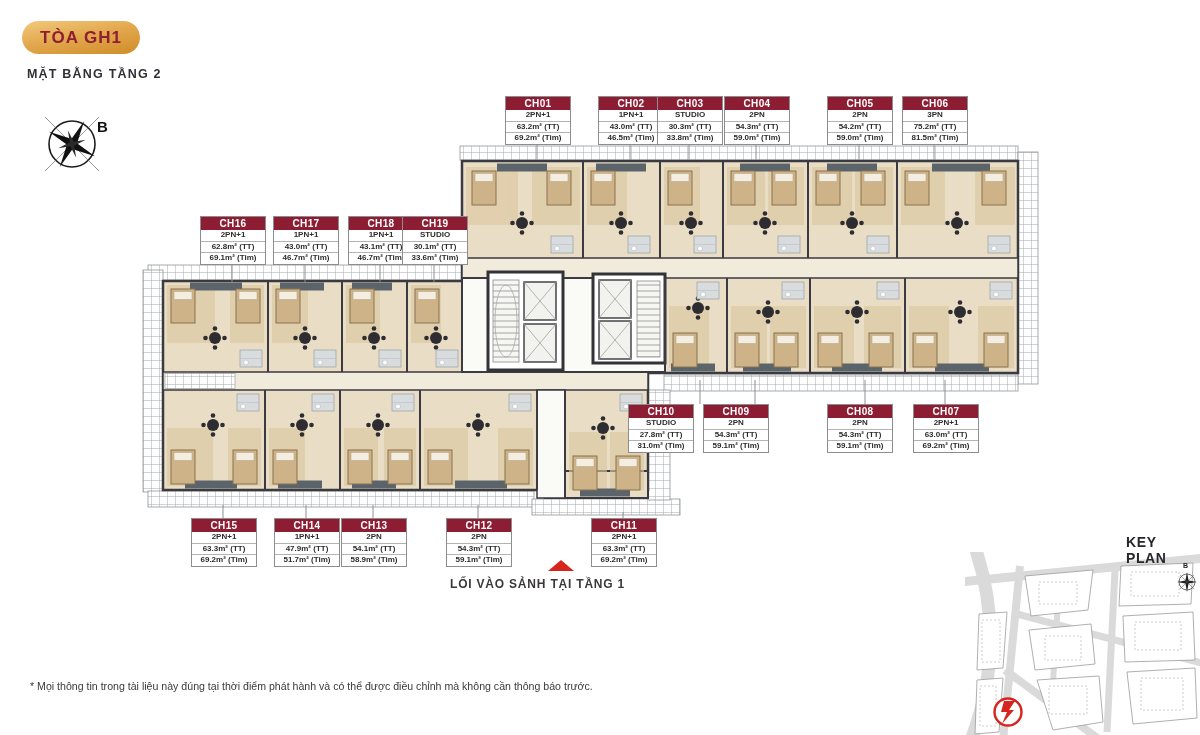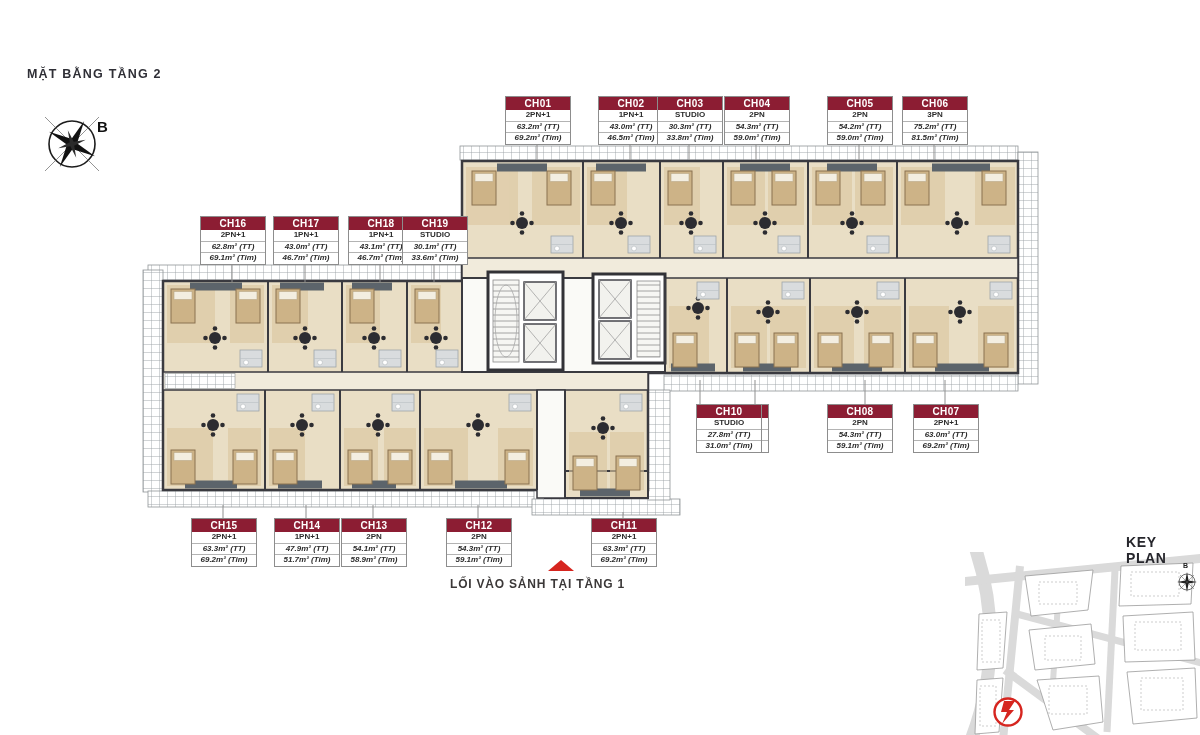--- a/index.html
+++ b/index.html
@@ -13,21 +13,21 @@
          display:flex;align-items:center;justify-content:center;}
   .subtitle{position:absolute;left:27px;top:67px;z-index:4;color:#2f2f36;font-weight:bold;
          font-size:12.5px;letter-spacing:1.2px;}
   .compass{position:absolute;left:36px;top:108px;z-index:4;}
   .compass-b{position:absolute;left:97px;top:118px;z-index:5;font-weight:bold;font-size:15px;color:#111;}
   
   .ulabel{position:absolute;width:64px;background:#fff;border:1px solid #8d8d8d;z-index:3;
           text-align:center;color:#222;}
   .uhead{background:#8c1d33;color:#fff;font-weight:bold;font-size:10px;line-height:13px;letter-spacing:.4px;}
   .urow{font-size:8px;line-height:10.5px;font-weight:bold;color:#2c2c2c;}
-  .urow+.urow{border-top:1px solid #b3b3b3;font-style:italic;}
+  .urow+.urow{border-top:1px solid #b3b3b3;}
   .urow:first-of-type{border-top:none;}
   
   .ent-arrow{position:absolute;left:548px;top:560px;width:0;height:0;z-index:4;
       border-left:13px solid transparent;border-right:13px solid transparent;border-bottom:11px solid #d6251f;}
   .ent-text{position:absolute;left:450px;top:577px;width:222px;z-index:4;
       font-weight:bold;font-size:12px;letter-spacing:.8px;color:#3b3838;}
   
   .keyplan-title{position:absolute;left:1126px;top:534px;z-index:4;font-weight:800;font-size:14px;
       letter-spacing:.6px;color:#26262c;}
   .keyplan{position:absolute;left:965px;top:552px;z-index:2;}
@@ -243,20 +243,21 @@
     </g>
 
     <g stroke="#8f8f8f" stroke-width="1">
       <path d="M537 140V160M630 140V160M689 140V160M756 140V160M859 140V160M934 140V160"></path>
       <path d="M232 262V282M305 262V282M380 262V282M434 262V282"></path>
       <path d="M700 380V404M755 380V404M865 380V404M945 380V404"></path>
       <path d="M223 505V518M306 505V518M373 505V518M478 505V518M623 512V518"></path>
     </g>
   </svg>
 
+  <div class="badge">TÒA GH1</div>
   <div class="subtitle">MẶT BẰNG TẦNG 2</div>
 
   <svg class="compass" width="72" height="72" viewBox="-36 -36 72 72">
     <circle r="23" fill="none" stroke="#1c1c1c" stroke-width="1.6"></circle>
     <g stroke="#666" stroke-width="0.7">
       <path d="M-27 -27L27 27M27 -27L-27 27"></path>
     </g>
     <g transform="rotate(28)">
       <path d="M0,-26 L4,-4 L0,26 L-4,4 Z" fill="#111"></path>
       <path d="M-26,0 L-4,-4 L26,0 L4,4 Z" fill="#111"></path>
@@ -316,21 +317,21 @@
     <div class="urow">2PN</div>
     <div class="urow">54.3m² (TT)</div>
     <div class="urow">59.1m² (Tim)</div>
   </div>
   <div class="ulabel" style="left:703px;top:404px">
     <div class="uhead">CH09</div>
     <div class="urow">2PN</div>
     <div class="urow">54.3m² (TT)</div>
     <div class="urow">59.1m² (Tim)</div>
   </div>
-  <div class="ulabel" style="left:696px;top:404px">
+  <div class="ulabel" style="left:628px;top:404px">
     <div class="uhead">CH10</div>
     <div class="urow">STUDIO</div>
     <div class="urow">27.8m² (TT)</div>
     <div class="urow">31.0m² (Tim)</div>
   </div>
 
   <div class="ulabel" style="left:591px;top:518px">
     <div class="uhead">CH11</div>
     <div class="urow">2PN+1</div>
     <div class="urow">63.3m² (TT)</div>
@@ -427,15 +428,16 @@
     </g>
     <g transform="translate(222,30)">
       <circle r="8" fill="none" stroke="#333" stroke-width="0.7"></circle>
       <path d="M0,-10 L1.6,-1.6 L10,0 L1.6,1.6 L0,10 L-1.6,1.6 L-10,0 L-1.6,-1.6 Z" fill="#222"></path>
       <path d="M-7,-7L7,7M7,-7L-7,7" stroke="#555" stroke-width="0.5"></path>
     </g>
   </svg>
   <div class="kp-b">B</div>
 
   <div class="footnotes">
+    <div>* Mọi thông tin trong tài liệu này đúng tại thời điểm phát hành và có thể được điều chỉnh mà không cần thông báo trước.</div>
   </div>
 
 </div>
 
 </body></html>

